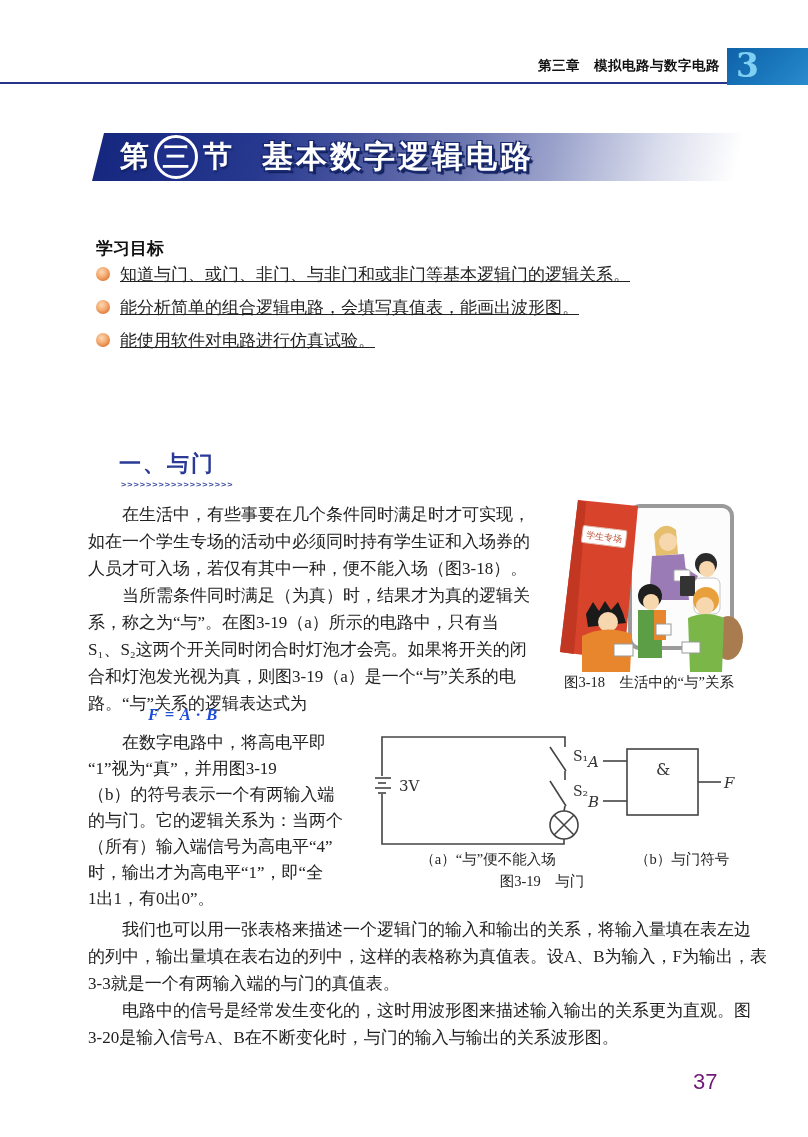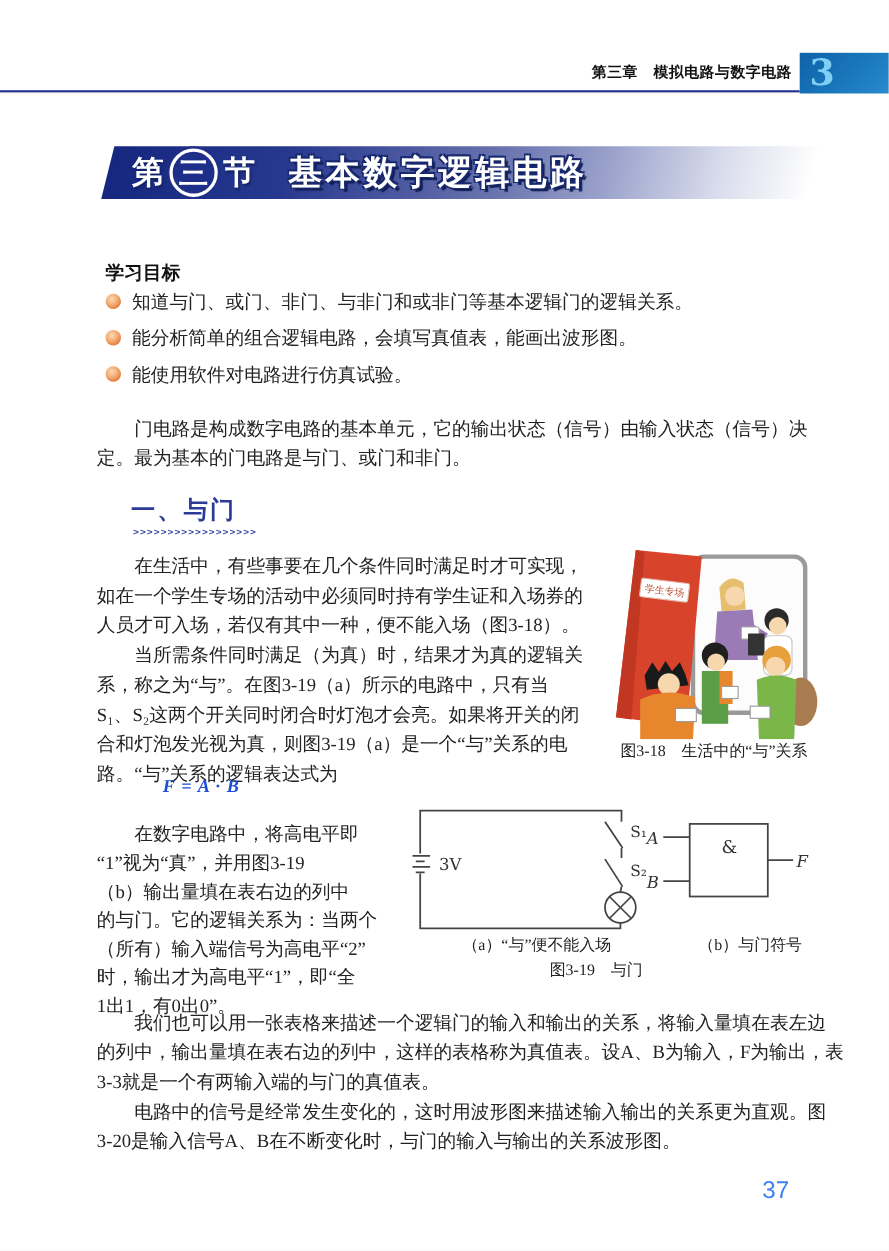--- a/index.html
+++ b/index.html
@@ -51,21 +51,21 @@
   
   .obj-heading {
     position:absolute; left:96px; top:237px;
     font-family:"Liberation Sans", sans-serif; font-weight:bold; font-size:17px; color:#111;
   }
   .obj-item { position:absolute; left:96px; width:620px; height:22px; font-size:17px; color:#222; }
   .obj-item .bullet {
     position:absolute; left:0; top:4px; width:14px; height:14px; border-radius:50%;
     background:radial-gradient(circle at 40% 35%, #fbd9b4 0%, #f3a86e 45%, #e07b3a 75%, #d4692b 100%);
   }
-  .obj-item .txt { position:absolute; left:24px; top:0; }
+  .obj-item .txt { position:absolute; left:24px; top:0;text-decoration:underline; }
   
   .tline { font-size:17px; color:#222; line-height:27px; white-space:nowrap; }
   .indent { padding-left:2em; }
   .block { position:absolute; }
   
   .sec-heading {
     position:absolute; left:119px; top:449px;
     font-family:"Liberation Sans", sans-serif; font-weight:bold;
     font-size:22px; color:#2a3a96; letter-spacing:2px;text-align:right;
   }
@@ -91,21 +91,21 @@
   .fig319 svg { position:absolute; left:0; top:0; }
   .fig319 .cap {
     position:absolute; font-size:14.5px; color:#222; white-space:nowrap; text-align:center;
   }
   .cap-a { left:28px; top:120px; width:170px; }
   .cap-b { left:228px; top:120px; width:110px;margin-left:24px; }
   .cap-main { left:82px; top:142px; width:170px; }
   
   .page-num {
     position:absolute; left:693px; top:1069px;
-    font-family:"Liberation Sans", sans-serif; font-size:22px; color:#3b82f6;
+    font-family:"Liberation Sans", sans-serif; font-size:22px; color:#701a75;
   }
   svg text { font-family:"DejaVu Serif", serif; }
 </style>
 </head>
 <body>
 
 <div class="page">
 
   <div class="chapter-head">第三章　模拟电路与数字电路</div>
   <div class="head-rule"></div>
@@ -131,24 +131,20 @@
   </div>
   <div class="obj-item" style="top:296px">
     <span class="bullet"></span>
     <span class="txt">能分析简单的组合逻辑电路，会填写真值表，能画出波形图。</span>
   </div>
   <div class="obj-item" style="top:329px">
     <span class="bullet"></span>
     <span class="txt">能使用软件对电路进行仿真试验。</span>
   </div>
 
-  <div class="block" style="left:88px; top:376px; width:650px;">
-    <div class="tline indent">门电路是构成数字电路的基本单元，它的输出状态（信号）由输入状态（信号）决</div>
-    <div class="tline">定。最为基本的门电路是与门、或门和非门。</div>
-  </div>
 
   <div class="sec-heading">一、与门</div>
   <div class="sec-chevrons">&gt;&gt;&gt;&gt;&gt;&gt;&gt;&gt;&gt;&gt;&gt;&gt;&gt;&gt;&gt;&gt;&gt;&gt;</div>
 
   <div class="block" style="left:88px; top:501px; width:455px;">
     <div class="tline indent">在生活中，有些事要在几个条件同时满足时才可实现，</div>
     <div class="tline">如在一个学生专场的活动中必须同时持有学生证和入场券的</div>
     <div class="tline">人员才可入场，若仅有其中一种，便不能入场（图3-18）。</div>
     <div class="tline indent">当所需条件同时满足（为真）时，结果才为真的逻辑关</div>
     <div class="tline">系，称之为“与”。在图3-19（a）所示的电路中，只有当</div>
@@ -207,26 +203,26 @@
         <circle cx="149" cy="114" r="9" fill="#f6d7ae"></circle>
         <path d="M132 126 Q150 118 168 126 L166 180 L134 180 Z" fill="#7ab648"></path>
         <rect x="126" y="150" width="18" height="11" fill="#fff" stroke="#999"></rect>
       </g>
     </svg>
   </div>
   <div class="fig318-caption">图3-18　生活中的“与”关系</div>
 
   <div class="formula">F = A · B</div>
 
-  <div class="block" style="left:88px; top:746px; width:275px; line-height:26px;">
+  <div class="block" style="left:88px; top:730px; width:275px; line-height:26px;">
     <div class="tline indent" style="line-height:26px">在数字电路中，将高电平即</div>
     <div class="tline" style="line-height:26px">“1”视为“真”，并用图3-19</div>
-    <div class="tline" style="line-height:26px">（b）输出量填在表右边的列中</div>
+    <div class="tline" style="line-height:26px">（b）的符号表示一个有两输入端</div>
     <div class="tline" style="line-height:26px">的与门。它的逻辑关系为：当两个</div>
-    <div class="tline" style="line-height:26px">（所有）输入端信号为高电平“2”</div>
+    <div class="tline" style="line-height:26px">（所有）输入端信号为高电平“4”</div>
     <div class="tline" style="line-height:26px">时，输出才为高电平“1”，即“全</div>
     <div class="tline" style="line-height:26px">1出1，有0出0”。</div>
   </div>
 
   <div class="fig319">
     <svg width="362" height="118" viewBox="0 0 362 118">
       <g stroke="#444" stroke-width="1.6" fill="none">
 
         <polyline points="7,46 7,7 190,7 190,17"></polyline>
         <polyline points="7,64 7,114 189,114 189,109"></polyline>

